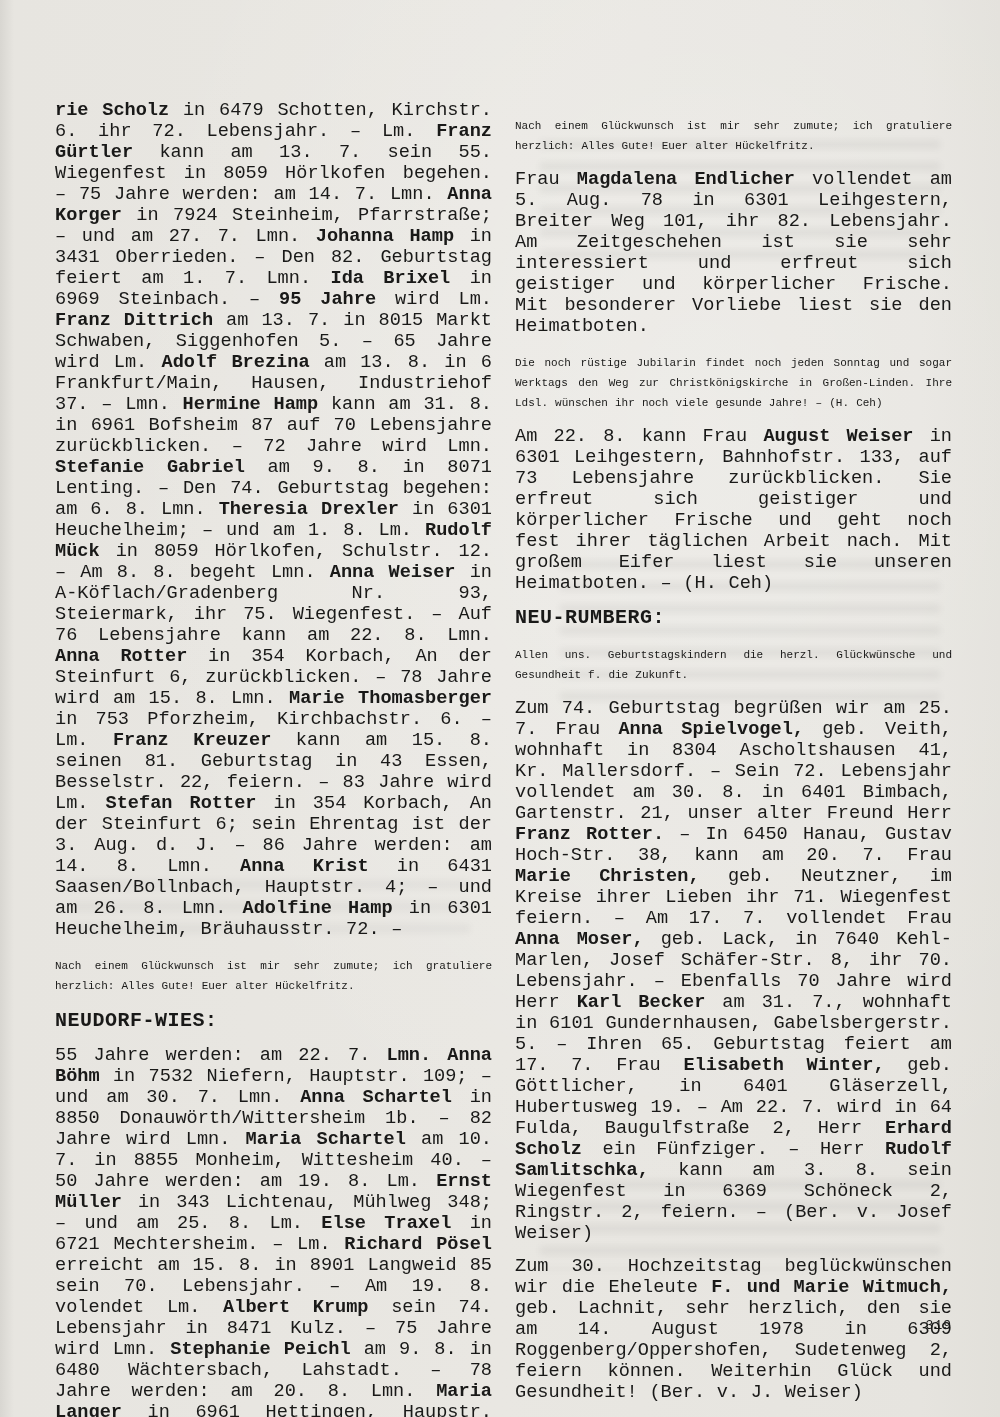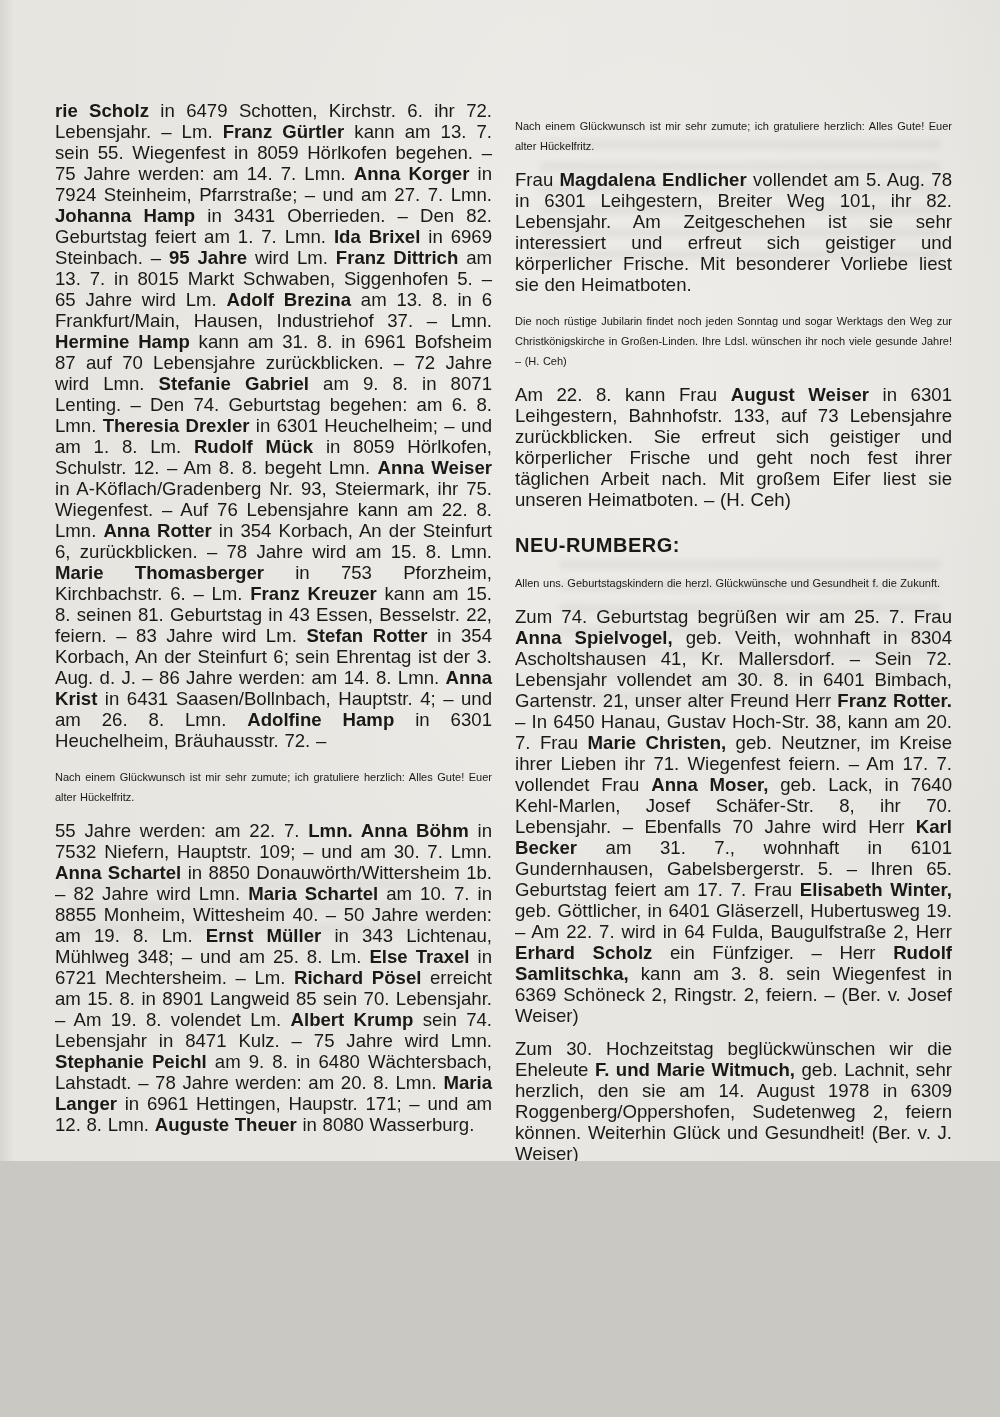--- a/index.html
+++ b/index.html
@@ -3,27 +3,27 @@
 <meta charset="utf-8">
 <style>
   html, body {
     margin: 0;
     padding: 0;
     background: #c9c8c3;
   }
   .sheet {
     position: relative;
     width: 1000px;
-    height: 1161px;
+    height: 1417px;
     background:
       radial-gradient(ellipse at 70% 30%, rgba(255,255,255,0.25), rgba(0,0,0,0) 60%),
       linear-gradient(90deg, #d8d6d1 0px, #e7e5e0 14px, #e9e7e2 50%, #e6e4df 92%, #e2e0da 100%),
       #e7e5e0;
     overflow: hidden;
-    font-family: Liberation Sans, sans-serif;
+    font-family: Liberation Mono, monospace;
     color: #191918;
   }
   
   .artifact {
     position: absolute;
     filter: blur(3px);
     opacity: 0.07;
     background: repeating-linear-gradient(
       180deg, #555 0px, #555 9px, transparent 9px, transparent 22px);
     pointer-events: none;
@@ -54,21 +54,21 @@
     font-size: 11px;
     line-height: 20px;
     margin: 16px 0 13px 0;
   }
   .para .b { font-weight: 700; }
 
   .section-heading {
     font-size: 20px;
     font-weight: 700;
     letter-spacing: 0.5px;
-    margin: 24px 0 13px 0;
+    margin: 12px 0 13px 0;
     text-align: left;
   }
 
   .page-number {
     position: absolute;
     right: 48px;
     top: 1318px;
     font-size: 13px;
     letter-spacing: 1px;
   }
@@ -78,20 +78,21 @@
 
 <div class="sheet">
   <div class="artifact a1"></div>
   <div class="artifact a2"></div>
   <div class="artifact a3"></div>
   <div class="artifact a4"></div>
 
   <div class="column left">
       <p class="para body"><span class="b">rie Scholz</span><span> in 6479 Schotten, Kirchstr. 6. ihr 72. Lebensjahr. – Lm. </span><span class="b">Franz Gürtler</span><span> kann am 13. 7. sein 55. Wiegenfest in 8059 Hörlkofen begehen. – 75 Jahre werden: am 14. 7. Lmn. </span><span class="b">Anna Korger</span><span> in 7924 Steinheim, Pfarrstraße; – und am 27. 7. Lmn. </span><span class="b">Johanna Hamp</span><span> in 3431 Oberrieden. – Den 82. Geburtstag feiert am 1. 7. Lmn. </span><span class="b">Ida Brixel</span><span> in 6969 Steinbach. – </span><span class="b">95 Jahre</span><span> wird Lm. </span><span class="b">Franz Dittrich</span><span> am 13. 7. in 8015 Markt Schwaben, Siggenhofen 5. – 65 Jahre wird Lm. </span><span class="b">Adolf Brezina</span><span> am 13. 8. in 6 Frankfurt/Main, Hausen, Industriehof 37. – Lmn. </span><span class="b">Hermine Hamp</span><span> kann am 31. 8. in 6961 Bofsheim 87 auf 70 Lebensjahre zurückblicken. – 72 Jahre wird Lmn. </span><span class="b">Stefanie Gabriel</span><span> am 9. 8. in 8071 Lenting. – Den 74. Geburtstag begehen: am 6. 8. Lmn. </span><span class="b">Theresia Drexler</span><span> in 6301 Heuchelheim; – und am 1. 8. Lm. </span><span class="b">Rudolf Mück</span><span> in 8059 Hörlkofen, Schulstr. 12. – Am 8. 8. begeht Lmn. </span><span class="b">Anna Weiser</span><span> in A-Köflach/Gradenberg Nr. 93, Steiermark, ihr 75. Wiegenfest. – Auf 76 Lebensjahre kann am 22. 8. Lmn. </span><span class="b">Anna Rotter</span><span> in 354 Korbach, An der Steinfurt 6, zurückblicken. – 78 Jahre wird am 15. 8. Lmn. </span><span class="b">Marie Thomasberger</span><span> in 753 Pforzheim, Kirchbachstr. 6. – Lm. </span><span class="b">Franz Kreuzer</span><span> kann am 15. 8. seinen 81. Geburtstag in 43 Essen, Besselstr. 22, feiern. – 83 Jahre wird Lm. </span><span class="b">Stefan Rotter</span><span> in 354 Korbach, An der Steinfurt 6; sein Ehrentag ist der 3. Aug. d. J. – 86 Jahre werden: am 14. 8. Lmn. </span><span class="b">Anna Krist</span><span> in 6431 Saasen/Bollnbach, Hauptstr. 4; – und am 26. 8. Lmn. </span><span class="b">Adolfine Hamp</span><span> in 6301 Heuchelheim, Bräuhausstr. 72. –</span></p>
       <p class="para small"><span>Nach einem Glückwunsch ist mir sehr zumute; ich gratuliere herzlich: Alles Gute! Euer alter Hückelfritz.</span></p>
+      <h2 class="section-heading">NEUDORF-WIES:</h2>
       <p class="para body"><span>55 Jahre werden: am 22. 7. </span><span class="b">Lmn. Anna Böhm</span><span> in 7532 Niefern, Hauptstr. 109; – und am 30. 7. Lmn. </span><span class="b">Anna Schartel</span><span> in 8850 Donauwörth/Wittersheim 1b. – 82 Jahre wird Lmn. </span><span class="b">Maria Schartel</span><span> am 10. 7. in 8855 Monheim, Wittesheim 40. – 50 Jahre werden: am 19. 8. Lm. </span><span class="b">Ernst Müller</span><span> in 343 Lichtenau, Mühlweg 348; – und am 25. 8. Lm. </span><span class="b">Else Traxel</span><span> in 6721 Mechtersheim. – Lm. </span><span class="b">Richard Pösel</span><span> erreicht am 15. 8. in 8901 Langweid 85 sein 70. Lebensjahr. – Am 19. 8. volendet Lm. </span><span class="b">Albert Krump</span><span> sein 74. Lebensjahr in 8471 Kulz. – 75 Jahre wird Lmn. </span><span class="b">Stephanie Peichl</span><span> am 9. 8. in 6480 Wächtersbach, Lahstadt. – 78 Jahre werden: am 20. 8. Lmn. </span><span class="b">Maria Langer</span><span> in 6961 Hettingen, Haupstr. 171; – und am 12. 8. Lmn. </span><span class="b">Auguste Theuer</span><span> in 8080 Wasserburg.</span></p>
     </div>
 
   <div class="column right">
       <p class="para small"><span>Nach einem Glückwunsch ist mir sehr zumute; ich gratuliere herzlich: Alles Gute! Euer alter Hückelfritz.</span></p>
       <p class="para body"><span>Frau </span><span class="b">Magdalena Endlicher</span><span> vollendet am 5. Aug. 78 in 6301 Leihgestern, Breiter Weg 101, ihr 82. Lebensjahr. Am Zeitgeschehen ist sie sehr interessiert und erfreut sich geistiger und körperlicher Frische. Mit besonderer Vorliebe liest sie den Heimatboten.</span></p>
       <p class="para small"><span>Die noch rüstige Jubilarin findet noch jeden Sonntag und sogar Werktags den Weg zur Christkönigskirche in Großen-Linden. Ihre Ldsl. wünschen ihr noch viele gesunde Jahre! – (H. Ceh)</span></p>
       <p class="para body"><span>Am 22. 8. kann Frau </span><span class="b">August Weiser</span><span> in 6301 Leihgestern, Bahnhofstr. 133, auf 73 Lebensjahre zurückblicken. Sie erfreut sich geistiger und körperlicher Frische und geht noch fest ihrer täglichen Arbeit nach. Mit großem Eifer liest sie unseren Heimatboten. – (H. Ceh)</span></p>
       <h2 class="section-heading">NEU-RUMBERG:</h2>
       <p class="para small"><span>Allen uns. Geburtstagskindern die herzl. Glückwünsche und Gesundheit f. die Zukunft.</span></p>

